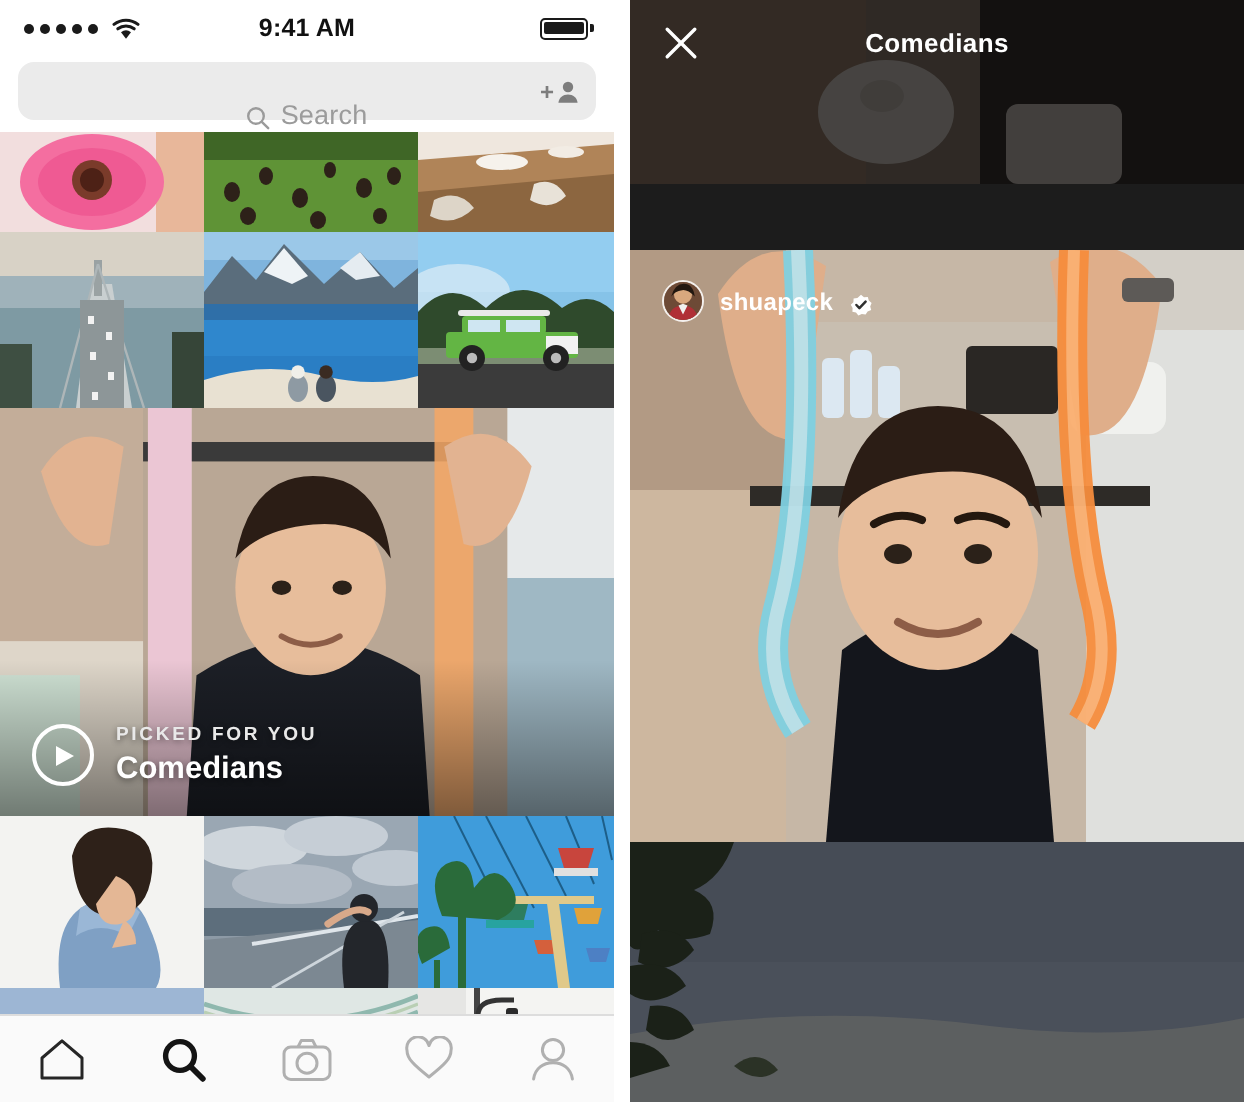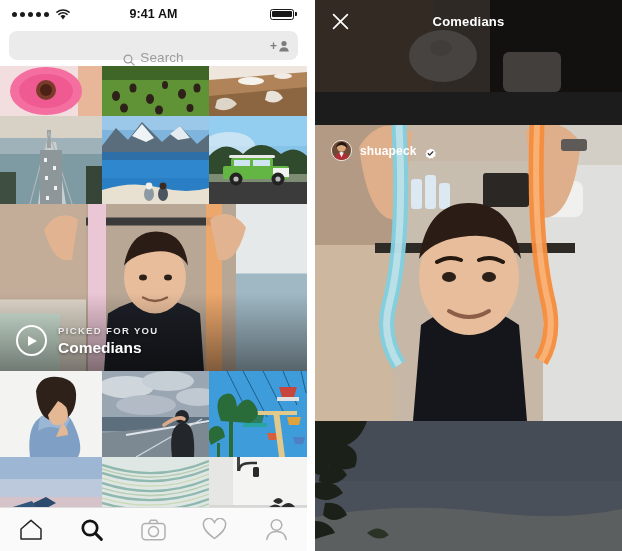--- a/index.html
+++ b/index.html
@@ -73,21 +73,21 @@
   .addperson .plus { font-size:12px; line-height:1; color:#7d7d7d; font-weight:600;}
 
   
   .grid-top, .grid-mid, .grid-bot { display:flex; width:307px; }
   .gcol { display:flex; flex-direction:column; }
   .cell { position:relative; overflow:hidden; background:#ddd; }
   .cell .ph { position:absolute; inset:0; }
 
   
   .featured {
-    position:relative; width:307px; height:167px; overflow:hidden; background:#caa;
+    position:relative; width:307px; height:204px; overflow:hidden; background:#caa;
   }
   .feat-overlay {
     position:absolute; left:0; right:0; bottom:0; height:78px;
     background:linear-gradient(to top, rgba(0,0,0,.46), rgba(0,0,0,0));
   }
   .feat-label {
     position:absolute; left:16px; bottom:14px;
     display:flex; align-items:center; gap:11px;
   }
   .playbtn {

